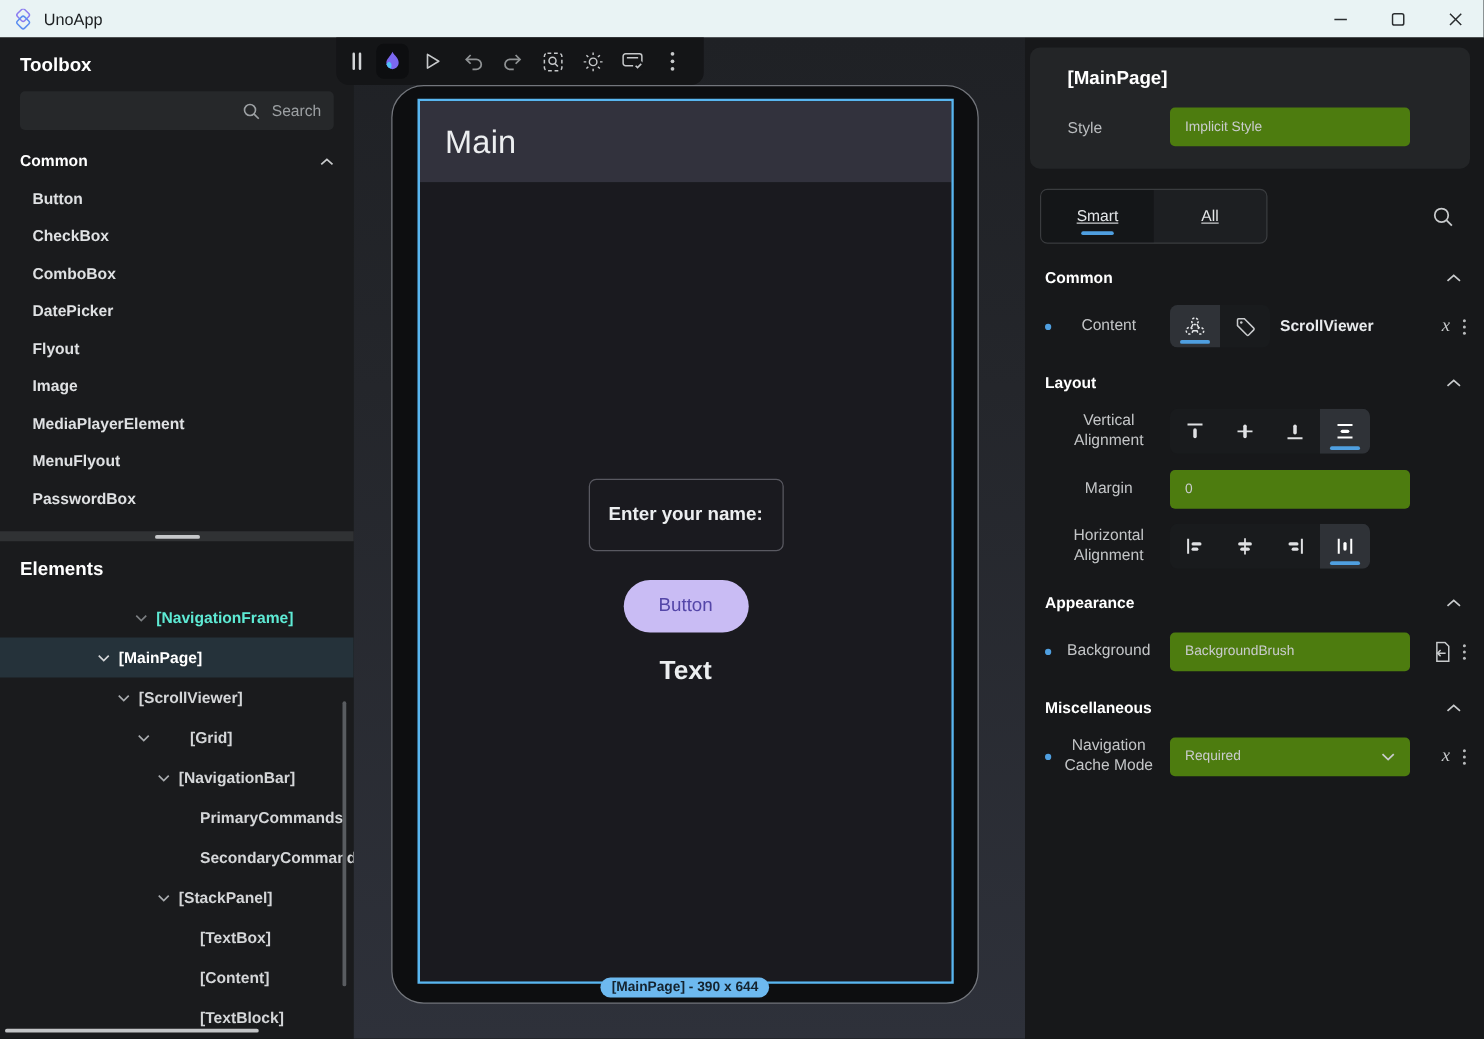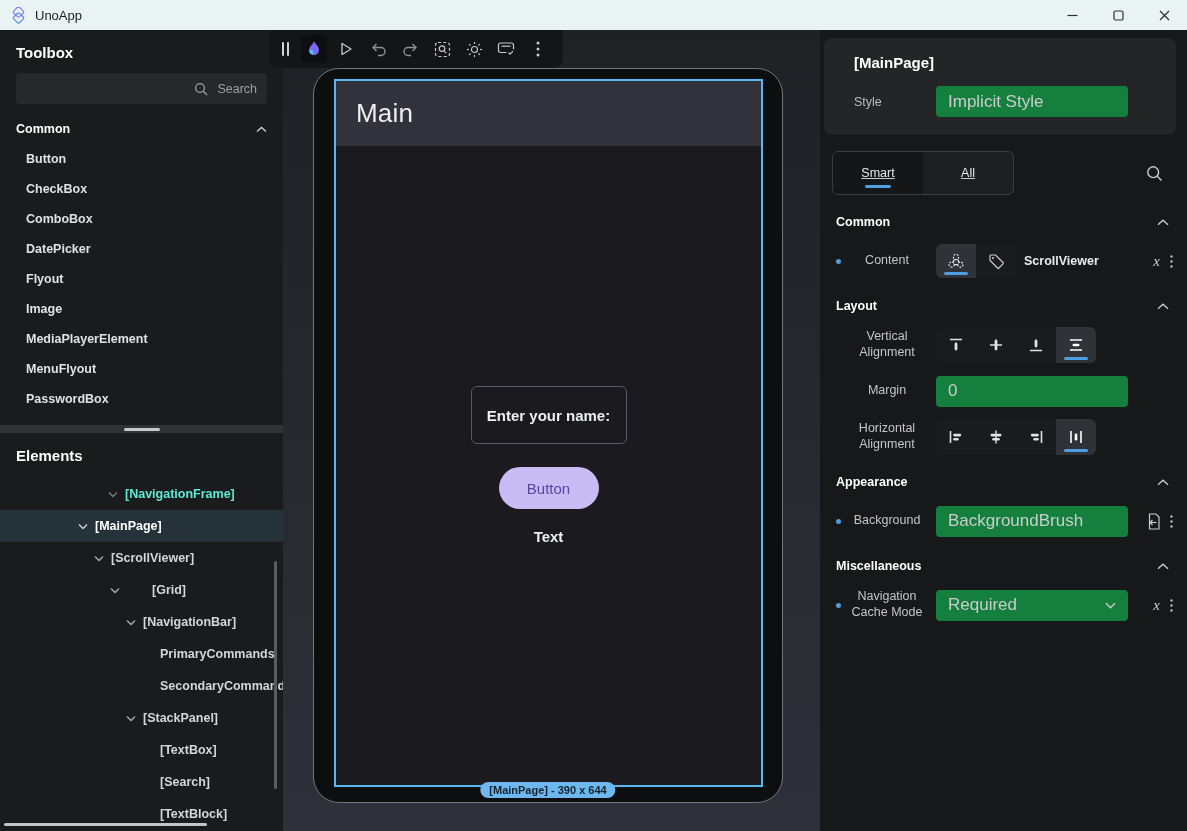--- a/index.html
+++ b/index.html
@@ -49,30 +49,30 @@
   .thandle { width:12px; height:28px; display:flex; align-items:center; justify-content:center; gap:3px; margin-right:4px; }
   .thandle i { display:block; width:2px; height:14px; background:#d2d4d6; border-radius:1px; }
 
   .device { position:absolute; left:30px; top:38px; width:470px; height:735px; background:#0d0e10; border:1.5px solid #73767c; border-radius:26px; }
   .selection { position:absolute; left:20px; top:10px; width:429px; height:708px; border:2.5px solid #59b6f0; display:flex; flex-direction:column; }
   .page-header { height:65px; background:#32323d; display:flex; align-items:center; padding-left:20px; }
   .page-header .ptitle { font-size:26px; font-weight:500; color:#eceef0; letter-spacing:.2px; }
   .page-body { flex:1; background:#1a1a1f; display:flex; flex-direction:column; align-items:center; justify-content:center; }
   .phone-textbox { width:156px; height:58px; border:1px solid #595961; border-radius:6px; display:flex; align-items:center; justify-content:center; font-size:15px; font-weight:bold; color:#eceef0; }
   .phone-button { margin-top:23px; width:100px; height:42px; border-radius:21px; background:#c9bcf4; display:flex; align-items:center; justify-content:center; font-size:15px; font-weight:500; color:#5446a8; }
-  .phone-text { margin-top:19px; font-size:15px; font-weight:bold; color:#eceef0; }
+  .phone-text { margin-top:19px; font-size:21px; font-weight:bold; color:#eceef0; }
   .sel-badge { position:absolute; bottom:4px; left:50%; transform:translateX(-50%); background:#6db9ef; color:#14232e; font-size:11px; font-weight:600; padding:2px 9px; border-radius:8px; white-space:nowrap; }
 
   
   .right { width:367px; flex:0 0 367px; background:#17181a; color:#c9cbcd; position:relative; }
   .header-card { margin:8px 11px 0 4px; background:#232527; border-radius:8px; padding:16px 16px 18px 30px; }
   .header-card .hc-title { font-size:15px; font-weight:bold; color:#fff; }
   .hc-row { display:flex; align-items:center; margin-top:15px; }
   .hc-row .hc-label { width:82px; font-size:12.5px; color:#b9bcbe; }
-  .field { width:192px; height:31px; background:#15803d; border-radius:4px; display:flex; align-items:center; padding:0 12px; font-size:17px; color:#caccce; }
+  .field { width:192px; height:31px; background:#4d7c0f; border-radius:4px; display:flex; align-items:center; padding:0 12px; font-size:11px; color:#caccce; }
 
   .tabs-row { display:flex; align-items:center; margin:16px 16px 0 12px;text-decoration:underline; }
   .tab-group { display:flex; border:1px solid #3a3c3f; border-radius:6px; overflow:hidden; height:44px; background:#1d1f22; }
   .tab { width:90px; display:flex; align-items:center; justify-content:center; font-size:12.5px; color:#e4e6e8; position:relative; }
   .tab.active { background:#141618; }
   .tab.active .tab-underline { position:absolute; bottom:6px; left:50%; transform:translateX(-50%); width:26px; height:3px; border-radius:2px; background:#4f9fe0; }
   .tabs-search { margin-left:auto; margin-right:8px; color:#c9cbcd; }
 
   .psec { display:flex; align-items:center; justify-content:space-between; padding:0 18px 0 16px; margin-top:16px; height:22px; }
   .psec .psec-title { font-size:12.5px; font-weight:bold; color:#fff; }
@@ -203,21 +203,21 @@
           <div class="trow ind4">
             <svg class="chev" width="10" height="7" viewBox="0 0 10 7" fill="none">
                 <polyline points="1,1.5 5,5.5 9,1.5" stroke="#a9acaf" stroke-width="1.3"></polyline>
               </svg>
             <span>[StackPanel]</span>
           </div>
           <div class="trow leaf">
             <span>[TextBox]</span>
           </div>
           <div class="trow leaf">
-            <span>[Search]</span>
+            <span>[Content]</span>
           </div>
           <div class="trow leaf">
             <span>[TextBlock]</span>
           </div>
         </div>
         <div class="vscroll"></div>
         <div class="hscroll"></div>
       </div>
     </aside>
 

